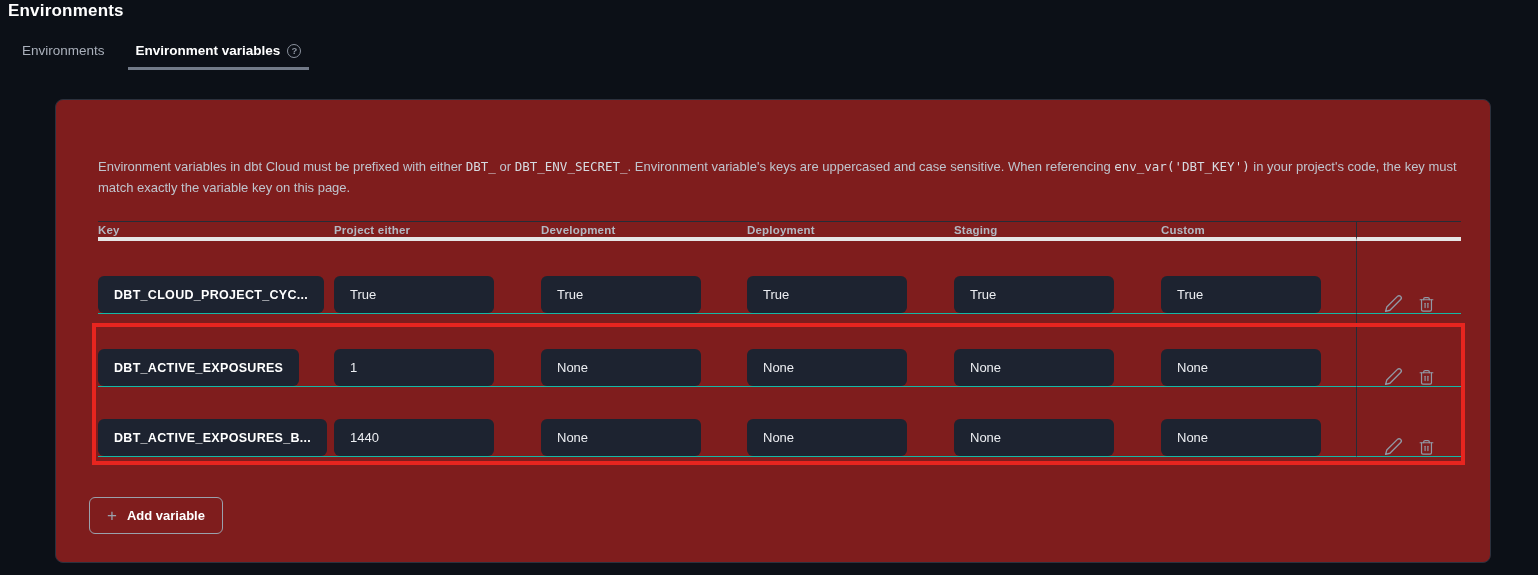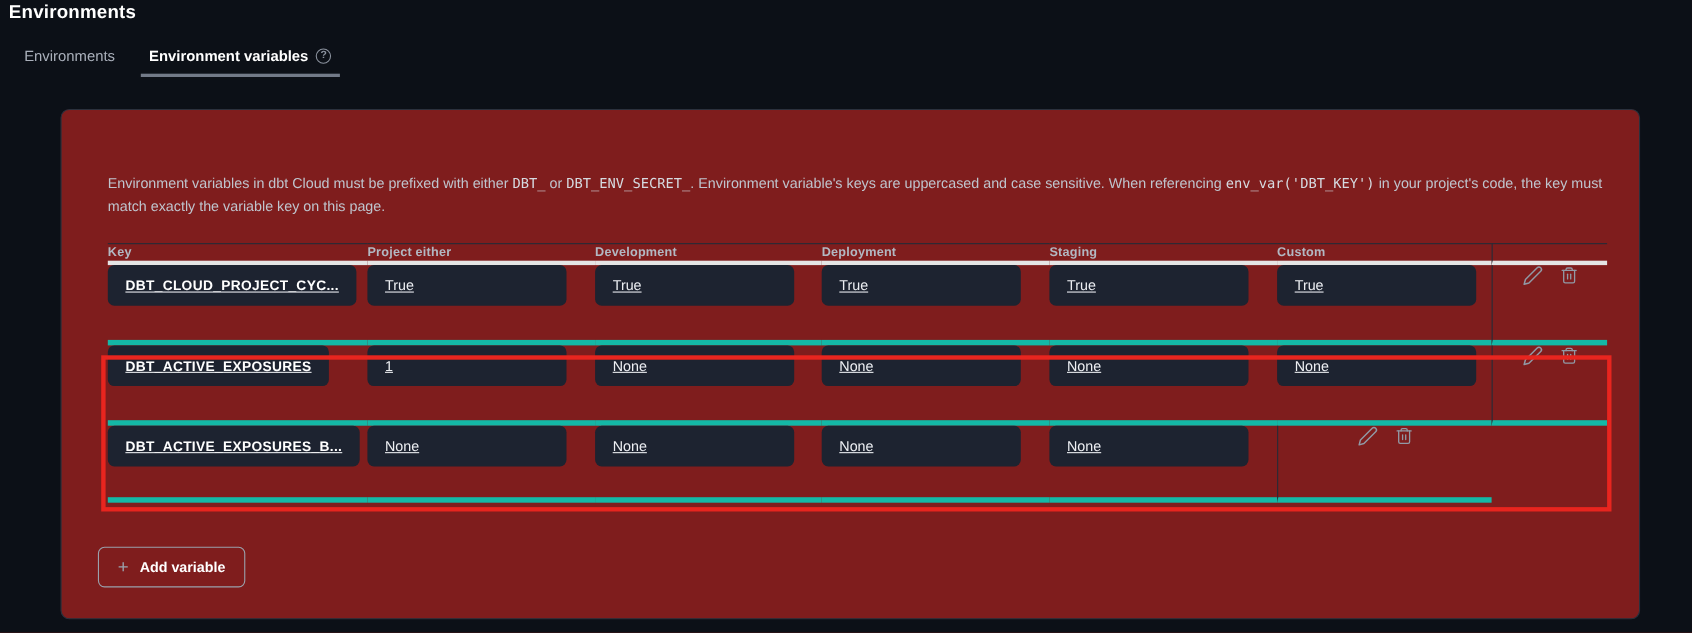--- a/index.html
+++ b/index.html
@@ -68,37 +68,37 @@
   .th {
     height: 20px;
     border-top: 1px solid #262c37;
     border-bottom: 4px solid #e5e5e5;
     display: flex; align-items: center;
     font-size: 11.5px; font-weight: 700; color: #b2b8c2;
     letter-spacing: 0.2px;
   }
   .td {
     height: 73px;
-    border-bottom: 5px solid #14b8a6;
-    display: flex; align-items: flex-start; text-decoration: underline;
+    border-bottom: 1px solid #14b8a6;
+    display: flex; align-items: flex-end;
   }
   .td.last-row { height: 70px; }
   .actions-col { border-left: 1px solid #262c37; justify-content: center; gap: 15px; }
   .pill {
     background: #1d2330;
     border-radius: 6px;
     height: 37px;
     display: inline-flex; align-items: center;
     padding: 0 16px;
     font-size: 13px; color: #eceef2;
   }
   .pill.key {
     font-weight: 700; color: #ffffff; font-size: 12.5px; letter-spacing: 0.3px;
   }
-  .pill.value { width: 181px; }
+  .pill.value { width: 160px; }
   .icon-btn {
     background: none; border: none; padding: 0; cursor: pointer;
     display: inline-flex; align-items: center; justify-content: center;
     color: #9199a5;
   }
   .icon-btn svg { stroke: #9199a5; }
 
   
   .annotation-box {
     position: absolute; left: 92px; top: 323px;
@@ -228,20 +228,23 @@
                 <line x1="14" y1="11" x2="14" y2="17"></line>
               </svg>
           </span>
         </button>
       </div>
 
       <div class="td last-row">
           <span class="pill key">DBT_ACTIVE_EXPOSURES_B...</span>
         </div>
       <div class="td last-row">
+          <span class="pill value">1440</span>
+        </div>
+      <div class="td last-row">
           <span class="pill value">None</span>
         </div>
       <div class="td last-row">
           <span class="pill value">None</span>
         </div>
       <div class="td last-row">
           <span class="pill value">None</span>
         </div>
       <div class="td last-row">
           <span class="pill value">None</span>

